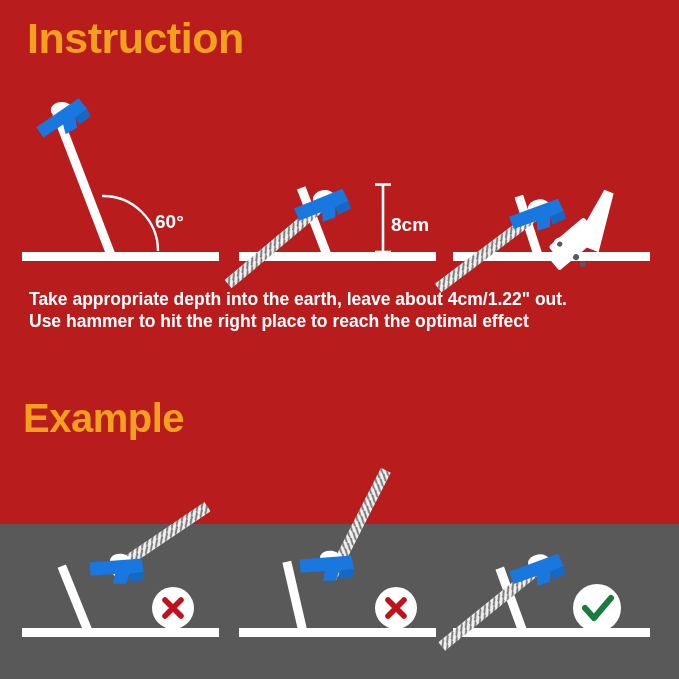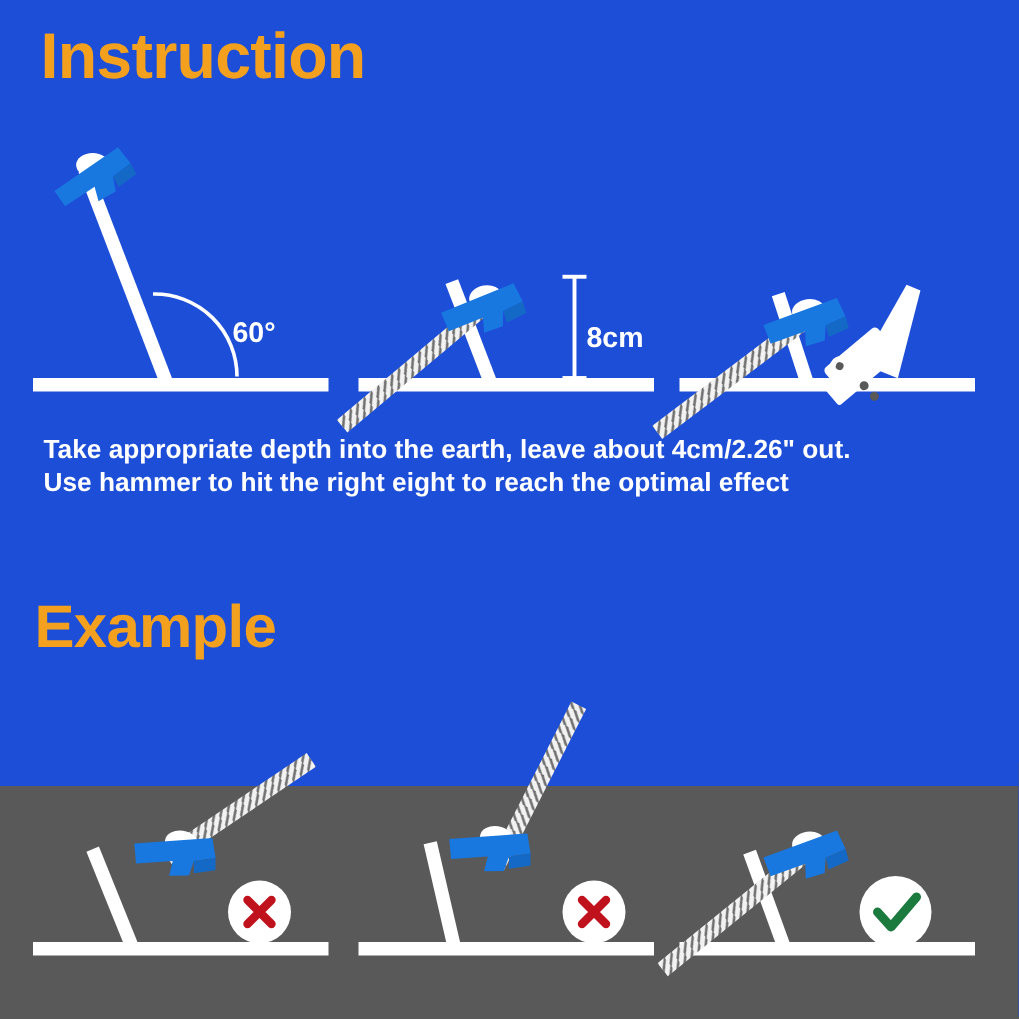--- a/index.html
+++ b/index.html
@@ -13,21 +13,21 @@
     background: #595959;
     font-family: "Liberation Sans", sans-serif;
     overflow: hidden;
     position: relative;
   }
   .page {
     position: absolute;
     left: 0; top: 0;
     width: 679px;
     height: 524px;
-    background: #1d4ed8;
+    background: #b91c1c;
   }
 
   
   .heading {
     position: absolute;
     color: #F2A01E;
     font-weight: bold;
     letter-spacing: -0.5px;
     line-height: 1;
     white-space: nowrap;
@@ -78,22 +78,22 @@
 </head>
 <body>
 
 <div class="page">
 
   <div class="heading" id="heading-instruction">Instruction</div>
 
   <div class="heading" id="heading-example">Example</div>
 
   <div id="instruction-text">
-    <div class="instr-line">Take appropriate depth into the earth, leave about 4cm/2.26" out.</div>
-    <div class="instr-line">Use hammer to hit the right eight to reach the optimal effect</div>
+    <div class="instr-line">Take appropriate depth into the earth, leave about 4cm/1.22" out.</div>
+    <div class="instr-line">Use hammer to hit the right place to reach the optimal effect</div>
   </div>
 
   <svg class="panel-svg" viewBox="0 0 679 679" xmlns="http://www.w3.org/2000/svg">
     <defs>
 
       <pattern id="ropeTex" width="6" height="7" patternUnits="userSpaceOnUse" patternTransform="rotate(0)">
         <rect width="6" height="7" fill="#F2F2F2"></rect>
         <path d="M -2 7 L 8 -3" stroke="#6E6E6E" stroke-width="1.7" fill="none"></path>
         <path d="M -2 14 L 8 4" stroke="#6E6E6E" stroke-width="1.7" fill="none"></path>
       </pattern>

